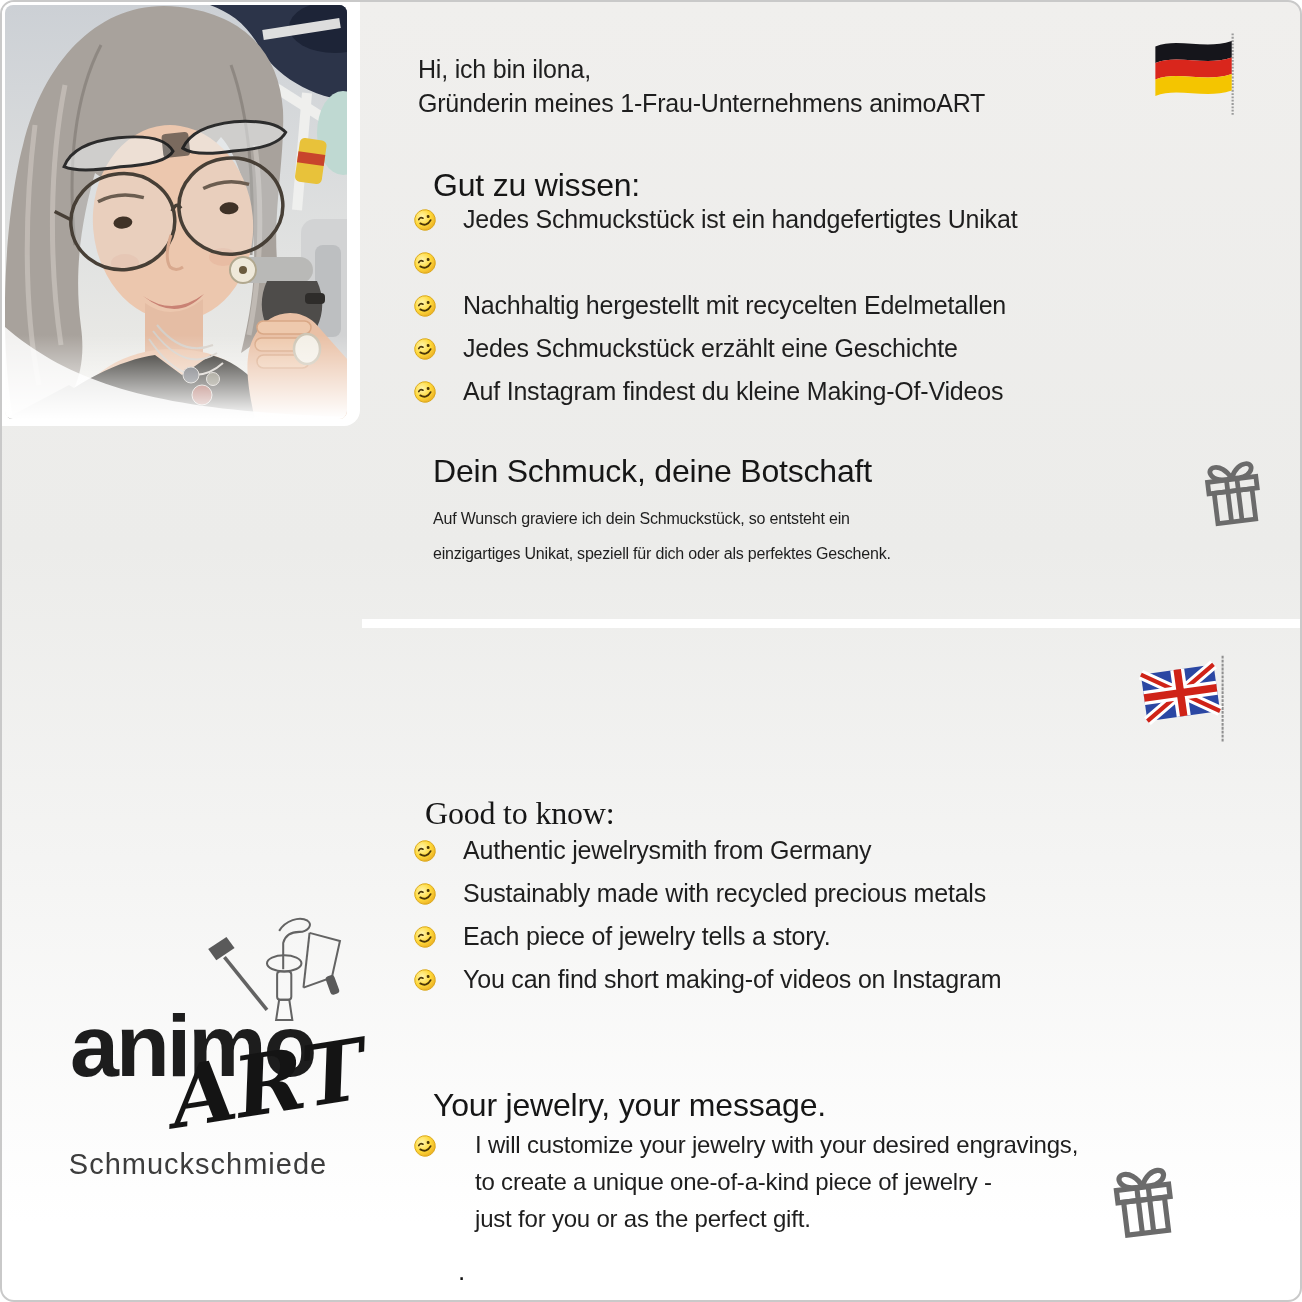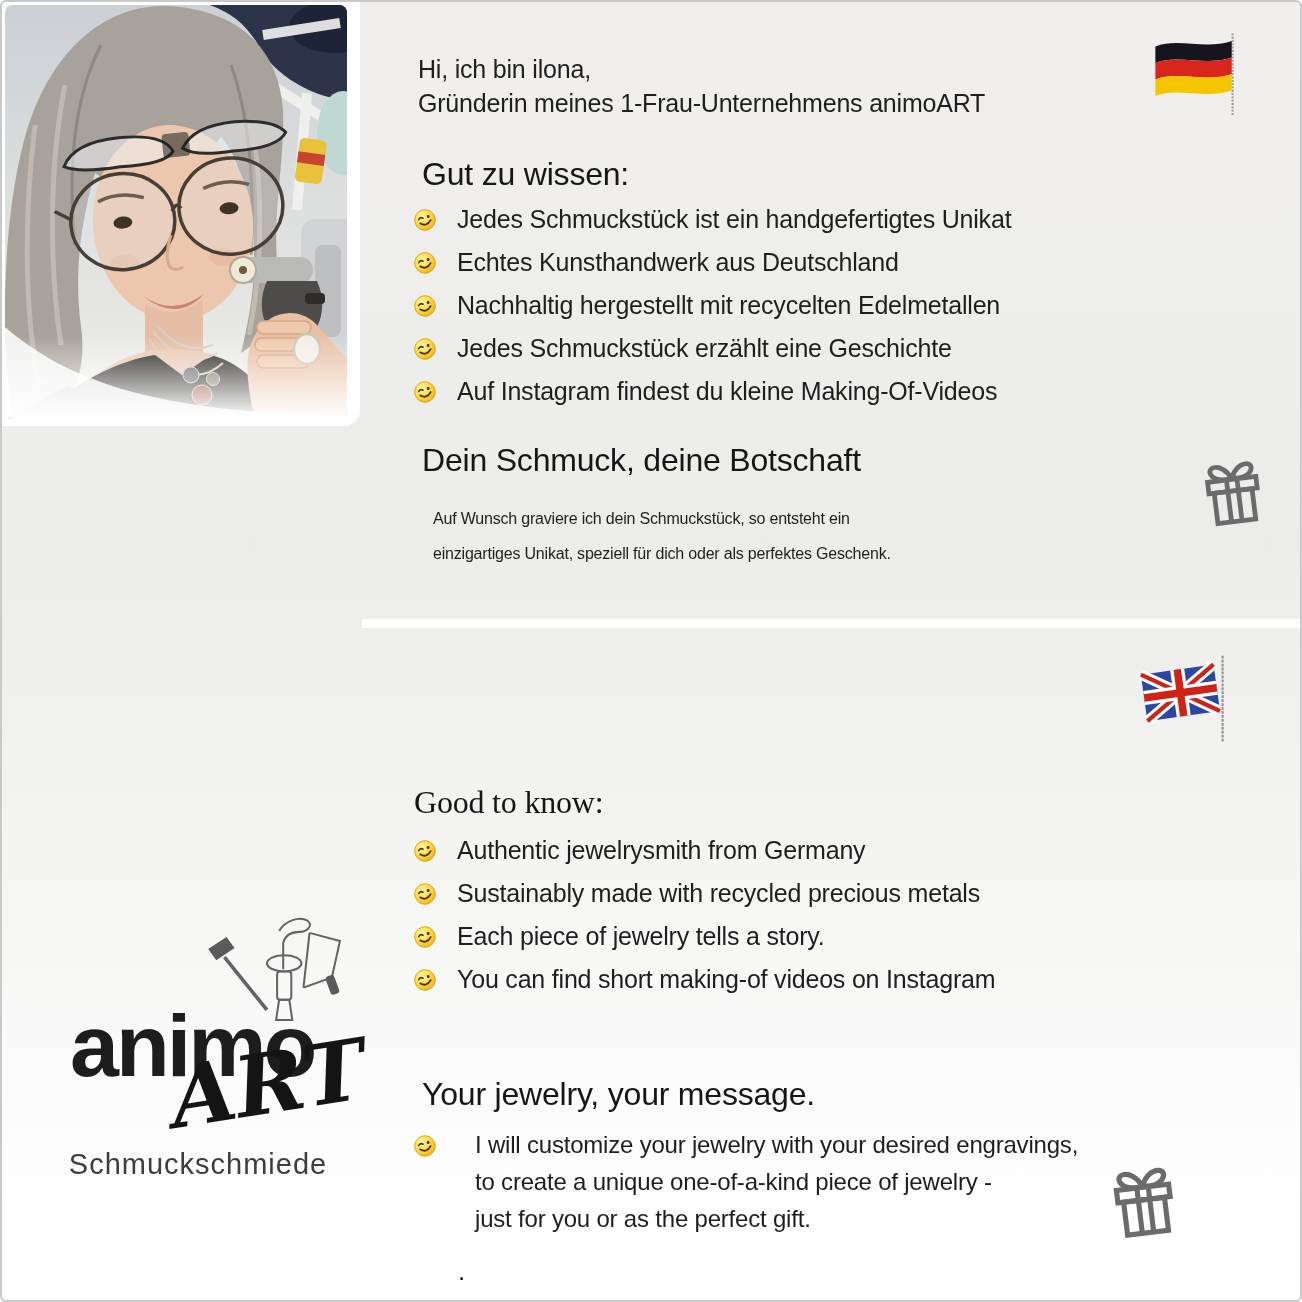--- a/index.html
+++ b/index.html
@@ -1,44 +1,44 @@
 <!DOCTYPE html>
 <html><head>
 <meta charset="utf-8">
 <style>
   html,body{margin:0;padding:0;background:#ffffff;}
   .page{
     position:relative;width:1302px;height:1302px;box-sizing:border-box;
     background:linear-gradient(#f0efed 0%,#ececea 42%,#f4f4f3 66%,#ffffff 94%);
-    border:2px solid #c9c9c9;border-radius:6px;overflow:hidden;
+    border:2px solid #c9c9c9;border-radius:14px;overflow:hidden;
     font-family:"Liberation Sans","DejaVu Sans",sans-serif;color:#1e1e1e;
   }
   
   .photo-card{position:absolute;left:0;top:0;width:358px;height:424px;background:#ffffff;border-radius:0 0 16px 0;}
   .photo{position:absolute;left:3px;top:3px;width:342px;height:414px;border-radius:8px;display:block;}
   
   .flag{position:absolute;}
   .flag-de{left:1146px;top:24px;width:92px;height:96px;}
   .flag-uk{left:1136px;top:646px;width:94px;height:102px;}
   .gift{position:absolute;}
   .gift-top{left:1198px;top:454px;width:68px;height:74px;}
   .gift-bottom{left:1106px;top:1160px;width:74px;height:80px;}
   
   .intro{position:absolute;font-size:25px;line-height:34px;letter-spacing:-0.2px;}
   .intro-de{left:416px;top:50px;}
   .intro-en{left:416px;top:672px;}
-  h2{position:absolute;margin:4px;font-size:32px;font-weight:400;letter-spacing:-0.2px;color:#161616;}
+  h2{position:absolute;margin:15px;font-size:32px;font-weight:400;letter-spacing:-0.2px;color:#161616;}
   .h-gut{left:416px;top:150px;}
   .h-dein{left:416px;top:436px;}
   .h-good{left:408px;top:778px;font-family:Liberation Serif, serif;}
   .h-your{left:416px;top:1070px;}
   .bullets{position:absolute;margin:0;padding:0;list-style:none;font-size:25px;letter-spacing:-0.2px;}
   .bullets-de{left:410px;top:196px;}
   .bullets-en{left:410px;top:827px;}
-  .bullets li{display:flex;align-items:center;height:43px;gap:19px;}
+  .bullets li{display:flex;align-items:center;height:43px;gap:25px;}
   .smiley{width:26px;height:26px;flex:0 0 26px;}
   .par{position:absolute;margin:15px;font-size:16px;line-height:35px;letter-spacing:-0.2px;}
   .par-de{left:416px;top:484px;}
   .bullet-par{position:absolute;left:410px;top:1124px;display:flex;gap:37px;align-items:flex-start;font-size:24px;line-height:37px;letter-spacing:-0.2px;}
   .bullet-par .smiley{margin-top:7px;}
   .divider{position:absolute;left:360px;top:617px;width:942px;height:9px;background:#ffffff;}
   .trailing-dot{position:absolute;left:456px;top:1254px;font-size:26px;color:#111;}
   
   .tools{position:absolute;left:190px;top:908px;width:152px;height:138px;}
   .logo-animo{position:absolute;left:68px;top:1000px;font-size:88px;font-weight:700;letter-spacing:-3px;color:#1d1d1d;line-height:1;}
@@ -198,21 +198,20 @@
     <li>
       <svg class="smiley">
           <use href="#sym-smiley"></use>
         </svg>
       <span>Jedes Schmuckstück ist ein handgefertigtes Unikat</span>
     </li>
     <li>
       <svg class="smiley">
           <use href="#sym-smiley"></use>
         </svg>
-      <span>Echtes Kunsthandwerk aus Deutschland</span>
     </li>
     <li>
       <svg class="smiley">
           <use href="#sym-smiley"></use>
         </svg>
       <span>Nachhaltig hergestellt mit recycelten Edelmetallen</span>
     </li>
     <li>
       <svg class="smiley">
           <use href="#sym-smiley"></use>

